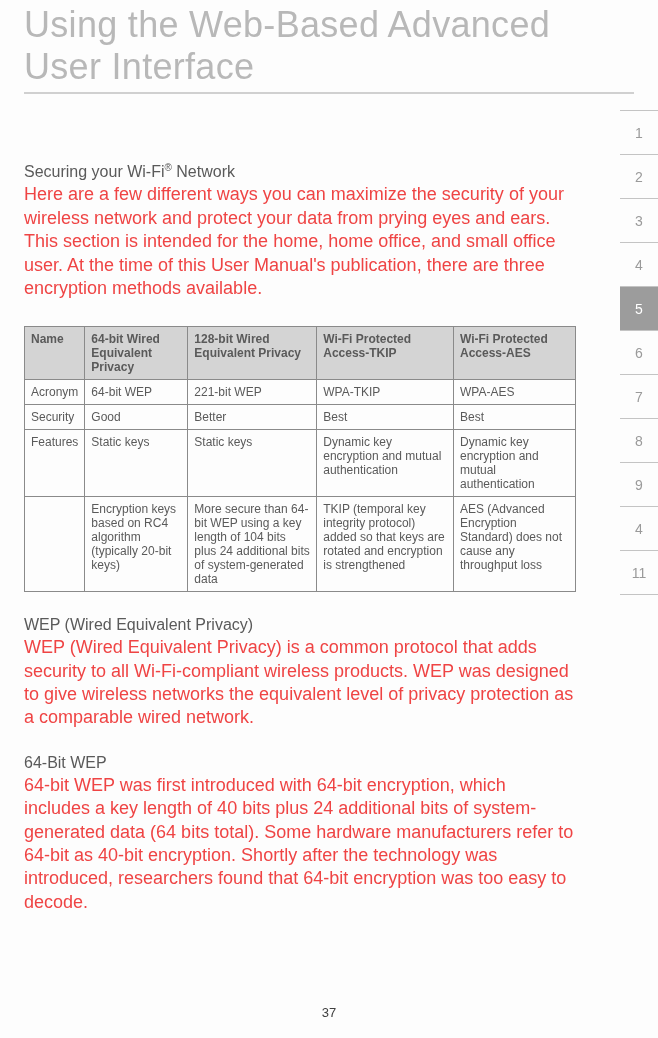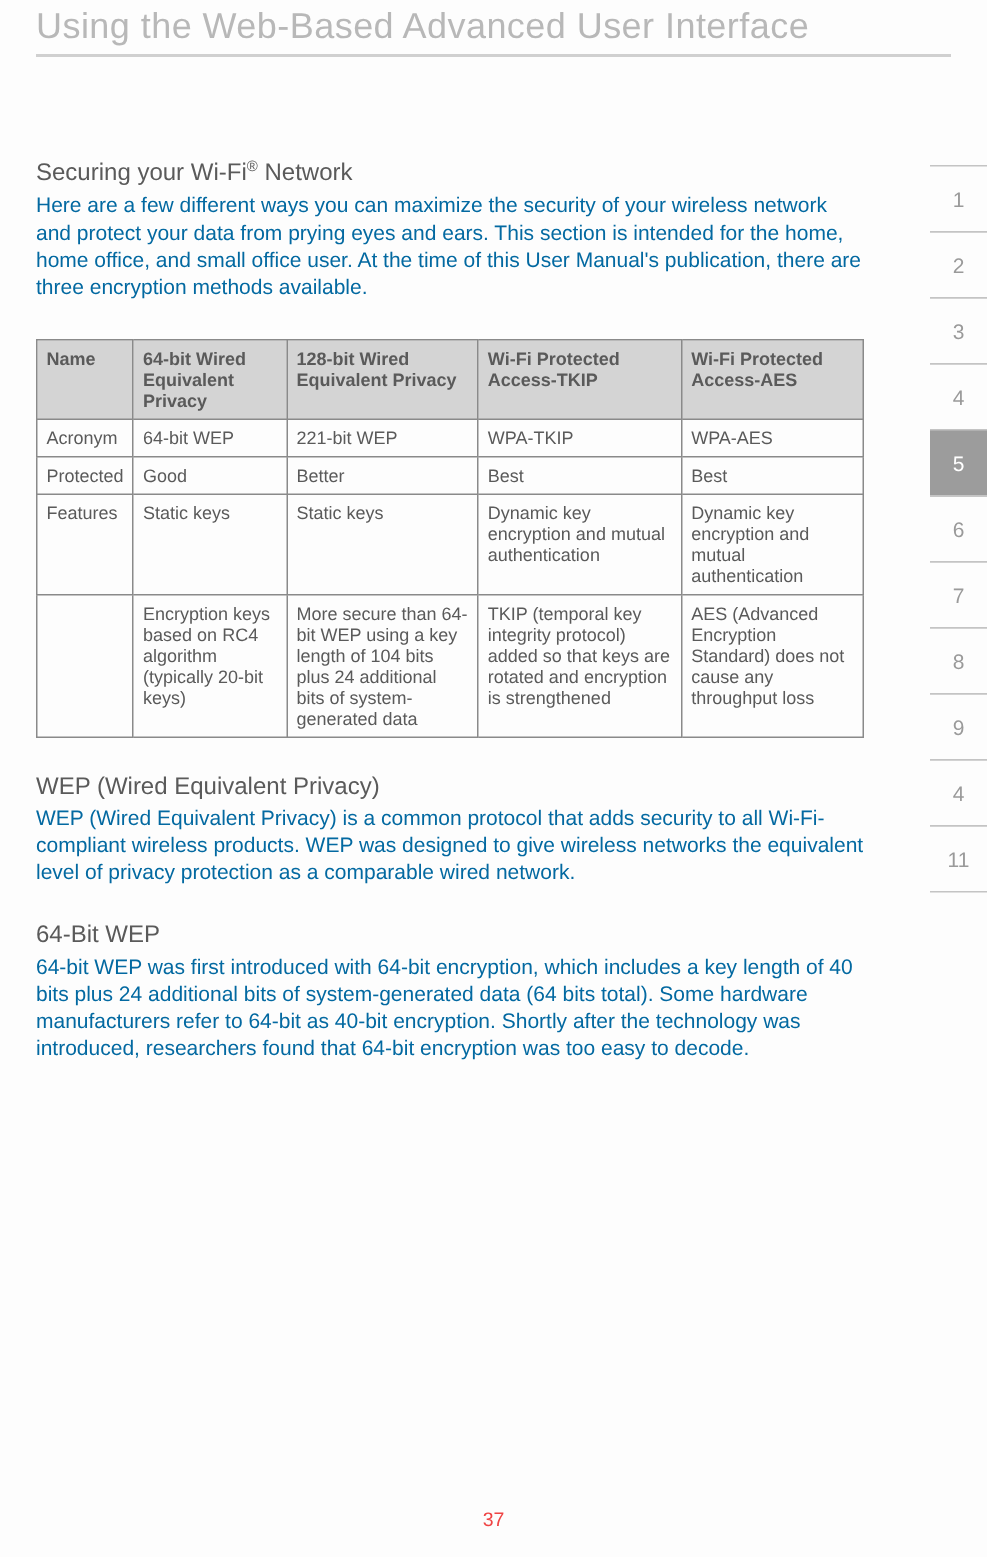--- a/index.html
+++ b/index.html
@@ -6,42 +6,42 @@
   body {
     width: 658px;
     height: 1038px;
     font-family: Arial, Helvetica, sans-serif;
     color: #5a5a5a;
     background: #fdfdfd;
     position: relative;
     padding: 0 24px 0 24px;
   }
   .page-header {
-    font-size: 24px;
+    font-size: 36px;
     font-weight: 400;
     color: #b8b8b8;
     padding-top: 4px;
     padding-bottom: 4px;
     border-bottom: 2px solid #d0d0d0;
     letter-spacing: 0.3px;
   }
   .content {
     margin-top: 68px;
     padding-right: 58px;
   }
   .section-h {
     font-size: 16px;
     font-weight: normal;
     color: #5a5a5a;
     margin-bottom: 2px;
   }
   .body-text {
-    font-size: 14px;
+    font-size: 18px;
     line-height: 1.3;
-    color: #0369a1;
+    color: #ef4444;
   }
   table {
     border-collapse: collapse;
     width: 100%;
     margin-top: 26px;
     margin-bottom: 20px;
     font-size: 12px;
   }
   th, td {
     border: 1px solid #8a8a8a;
@@ -78,21 +78,21 @@
     color: #ffffff;
     background: #9c9c9c;
   }
   .page-num {
     position: absolute;
     bottom: 18px;
     left: 0;
     width: 100%;
     text-align: center;
     font-size: 13px;
-    color: #ef4444;
+    color: #404040;
   }
   .sup { font-size: 10px; vertical-align: super; }
 </style>
 </head>
 <body>
 
 <div class="page-header">Using the Web-Based Advanced User Interface</div>
 
 <div class="side-tabs">
   <div class="tab">1</div>
@@ -124,21 +124,21 @@
       <th>Wi-Fi Protected Access-AES</th>
     </tr>
     <tr>
       <td>Acronym</td>
       <td>64-bit WEP</td>
       <td>221-bit WEP</td>
       <td>WPA-TKIP</td>
       <td>WPA-AES</td>
     </tr>
     <tr>
-      <td>Protected</td>
+      <td>Security</td>
       <td>Good</td>
       <td>Better</td>
       <td>Best</td>
       <td>Best</td>
     </tr>
     <tr>
       <td>Features</td>
       <td>Static keys</td>
       <td>Static keys</td>
       <td>Dynamic key encryption and mutual authentication</td>

